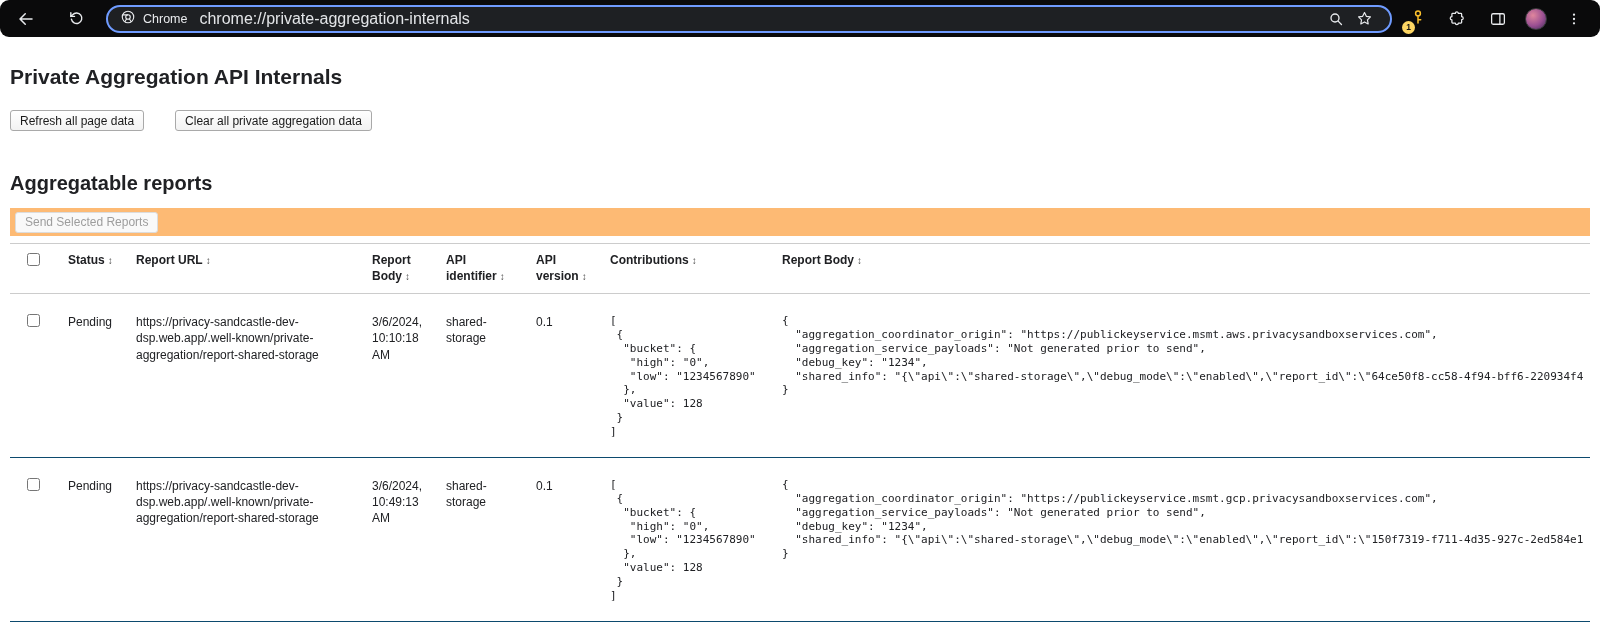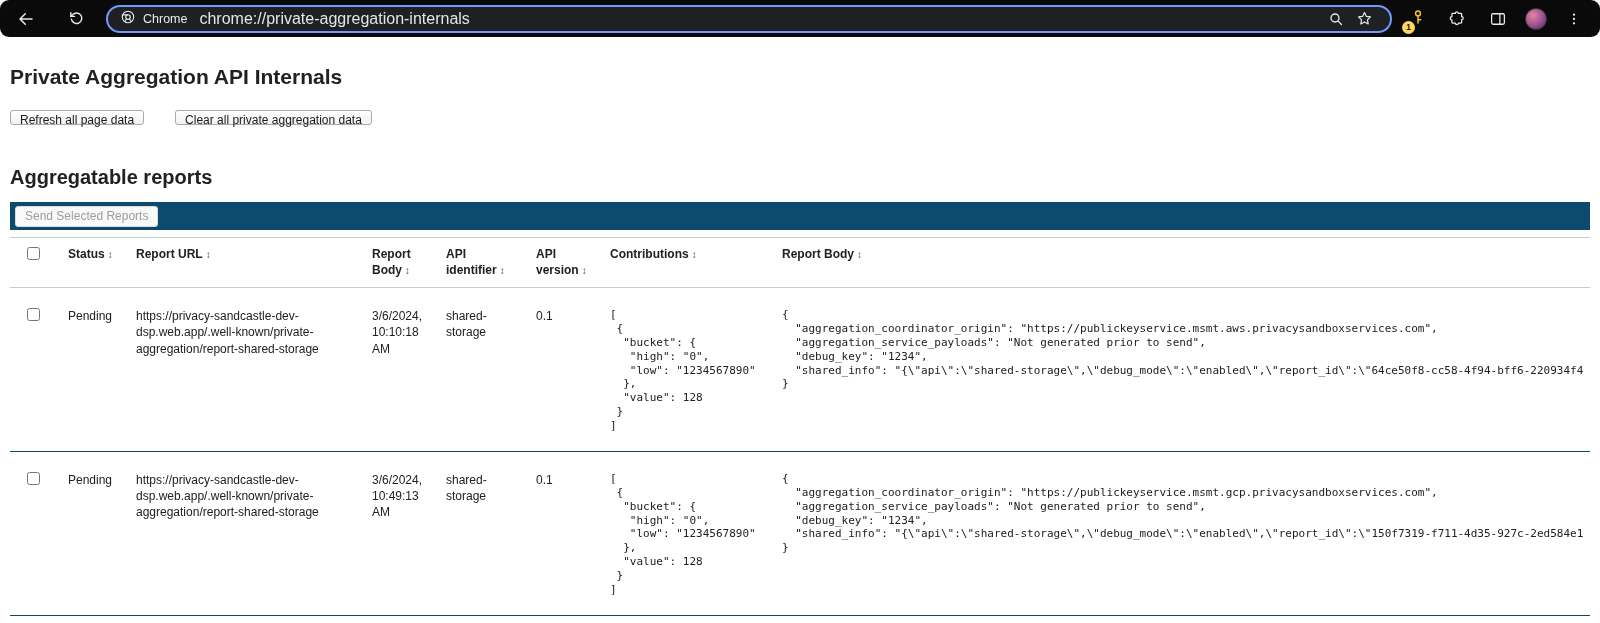--- a/index.html
+++ b/index.html
@@ -42,25 +42,25 @@
   }
 
   
   .page { padding: 0 10px; }
   h1.page-title { font-size: 21px; font-weight: bold; margin: 28px 0 0; color: #202124; }
   .btn-row { display: flex; gap: 31px; margin-top: 21px; }
   .std-btn {
     font-family: inherit; font-size: 12px; color: #1a1a1a;
     background: linear-gradient(#ffffff, #f2f2f2);
     border: 1px solid #a9a9a9; border-radius: 3px;
-    padding: 2px 9px; height: 15px; cursor: pointer;
+    padding: 2px 9px; height: 21px; cursor: pointer;
   }
   h2.section-title { font-size: 20px; font-weight: bold; margin: 41px 0 0; }
   .toolbar-strip {
-    margin-top: 13px; height: 28px; background: #0c4a6e;
+    margin-top: 13px; height: 28px; background: #fdba74;
     display: flex; align-items: center; padding-left: 5px;
   }
   .send-btn {
     font-family: inherit; font-size: 12px; color: #9d9d9d;
     background: #f9f9f9; border: 1px solid #dcdcdc; border-radius: 3px;
     padding: 2px 9px; height: 21px;
   }
 
   
   table.reports { width: 100%; border-collapse: collapse; table-layout: fixed; margin-top: 7px; }

